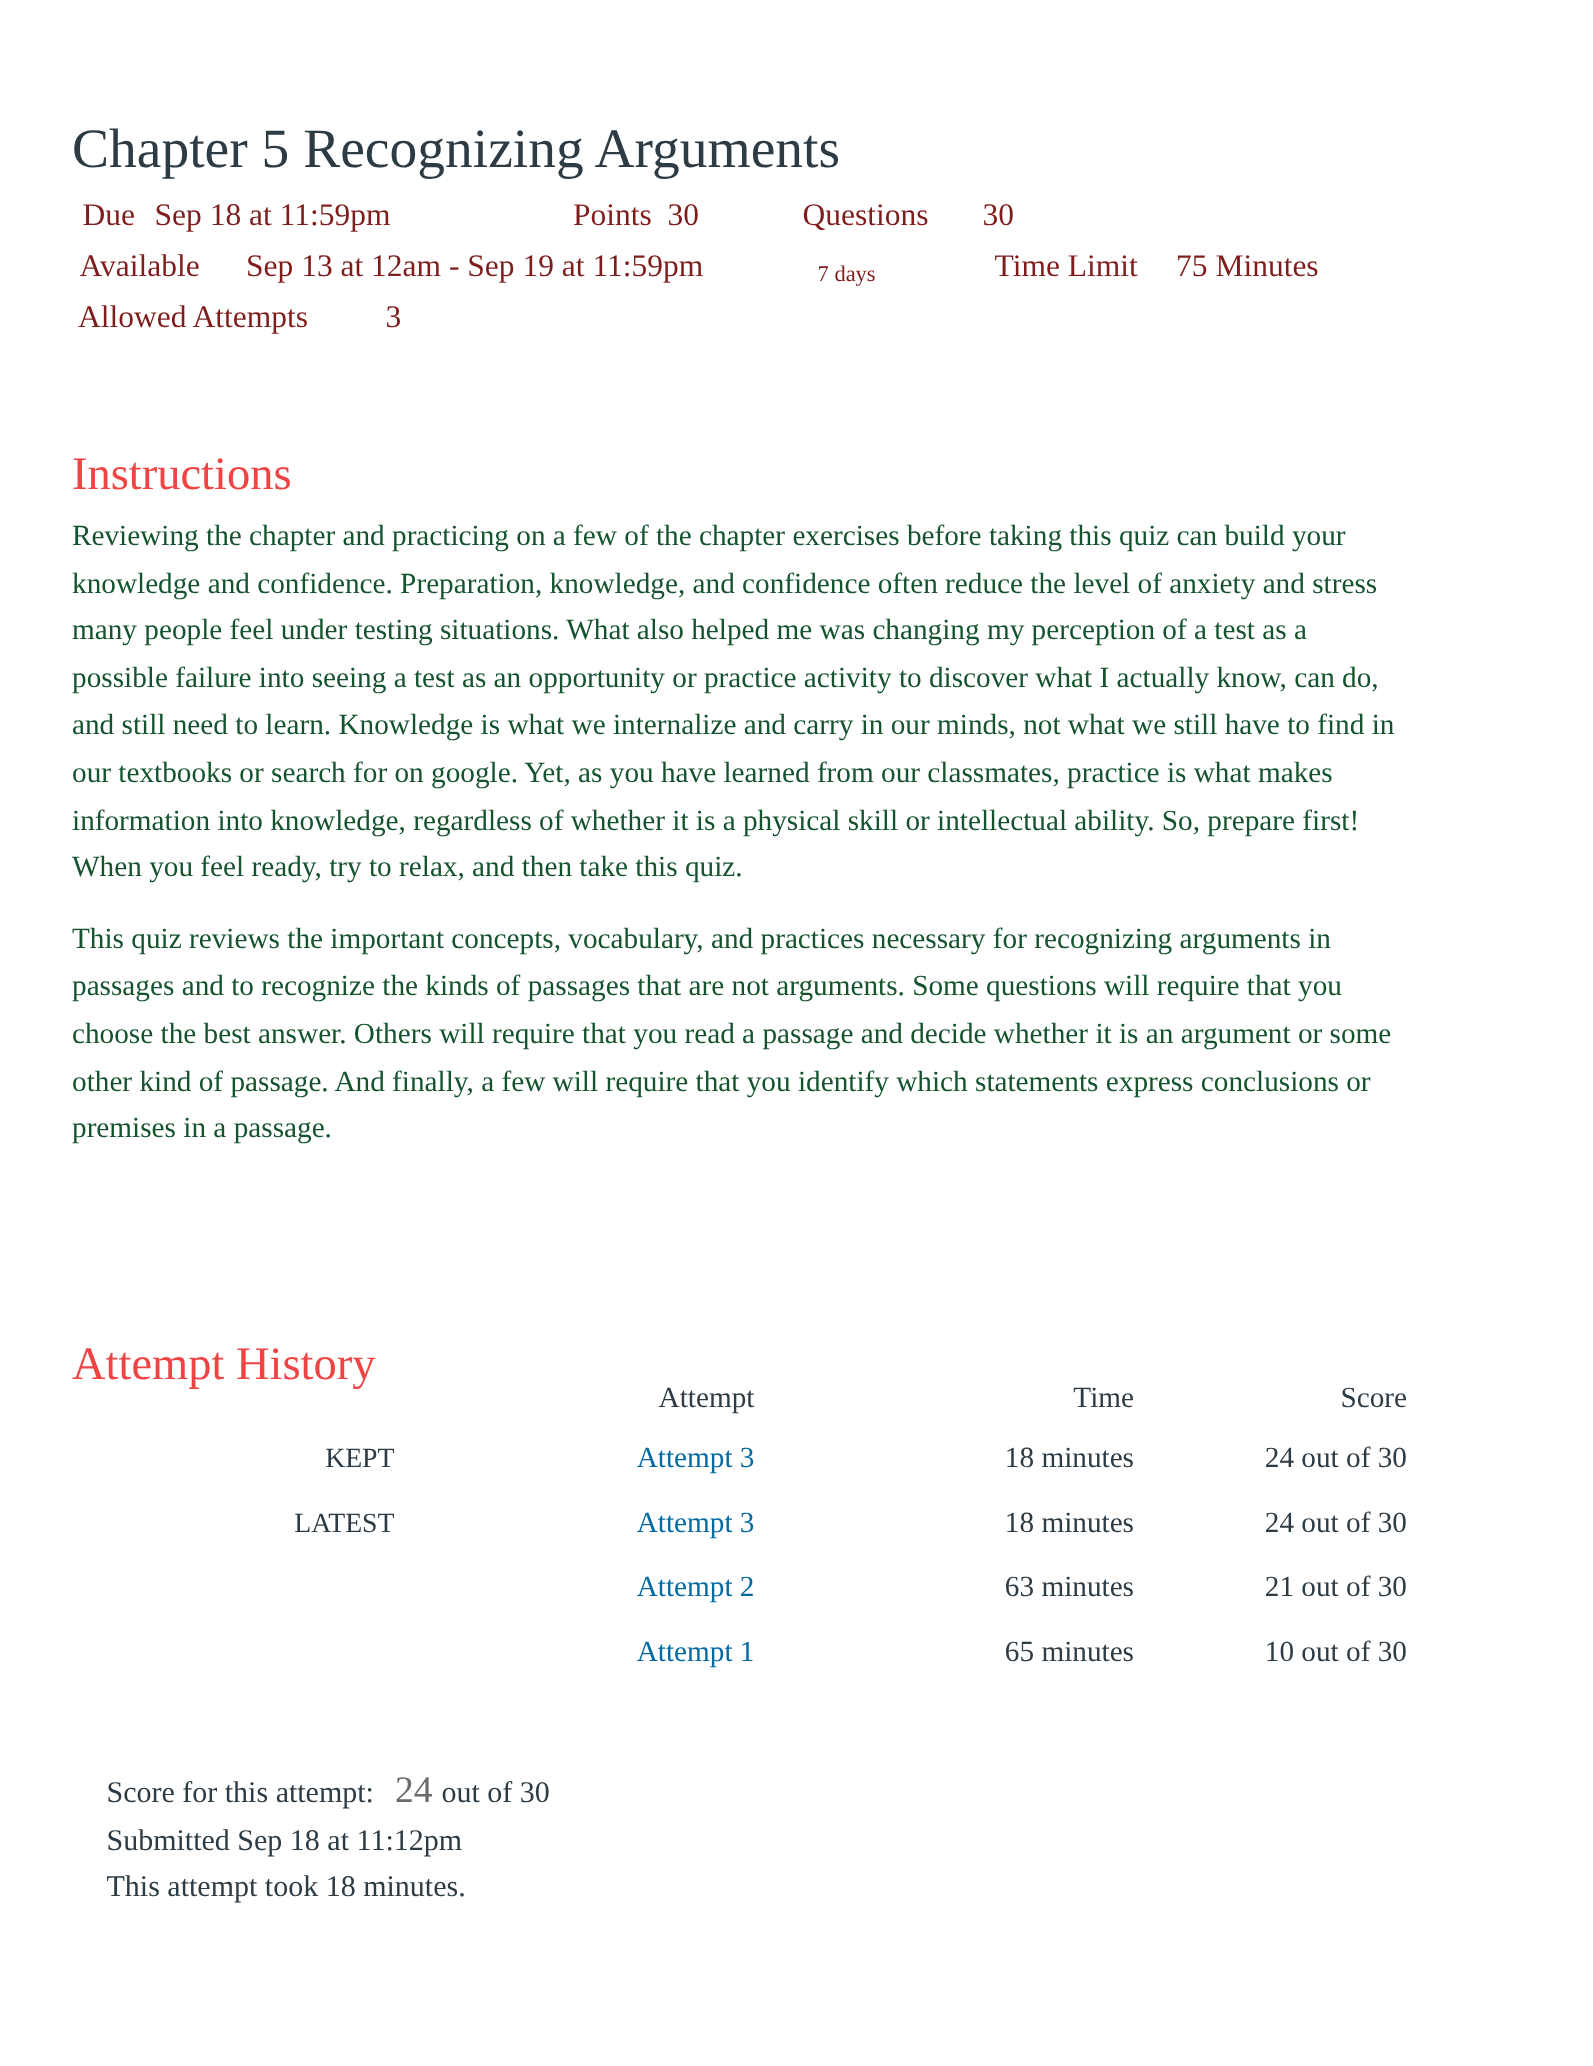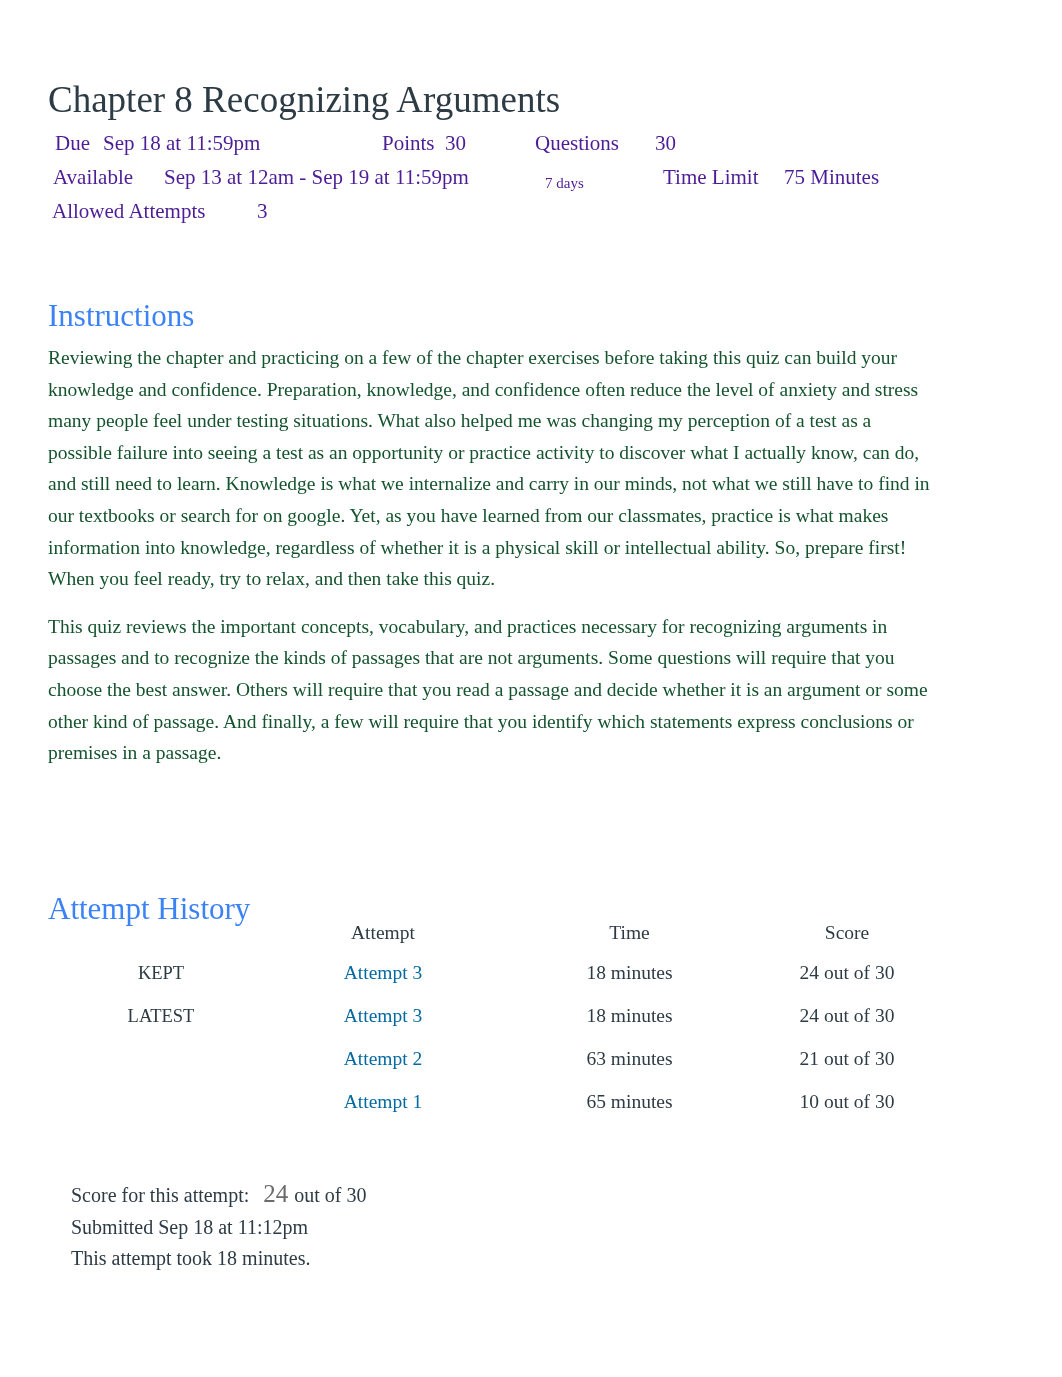--- a/index.html
+++ b/index.html
@@ -35,21 +35,21 @@
   }
 
   
   .quiz-meta {
     position: absolute;
     left: 48px;
     top: 126px;
     width: 900px;
     font-size: 21px;
     line-height: 34px;
-    color: #4c1d95;
+    color: #7f1d1d;
   }
   .meta-row {
     position: relative;
     height: 34px;
     white-space: nowrap;
   }
   .meta-cell {
     position: absolute;
     top: 0;
     white-space: nowrap;
@@ -79,21 +79,21 @@
   .m-att-lbl     { left: 4px; }
   .m-att-val     { left: 209px; }
 
   
   .section-heading {
     position: absolute;
     left: 48px;
     font-size: 31px;
     line-height: 38px;
     font-weight: 400;
-    color: #3b82f6;
+    color: #ef4444;
     white-space: nowrap;
   }
   #instructions-heading { top: 271px; }
   #attempt-history-heading { top: 864px; }
 
   
   .instructions-body {
     position: absolute;
     left: 48px;
     top: 342px;
@@ -116,21 +116,21 @@
     top: 920px;
     width: 890px;
     border-collapse: collapse;
     font-size: 19.5px;
     color: #2d3b45;
   }
   .attempt-table th,
   .attempt-table td {
     border: none;
     padding: 0;
-    text-align: center;
+    text-align: right;
     font-weight: 400;
     vertical-align: top;
     height: 43px;
     line-height: 26px;
   }
   .attempt-table thead th {
     height: 40px;
   }
   .col-tag     { width: 215px; }
   .col-attempt { width: 240px; }
@@ -164,21 +164,21 @@
     font-size: 25px;
     color: #6b6b6b;
     padding: 0 6px 0 14px;
   }
 </style>
 </head>
 <body>
 
 <div class="page">
 
-  <h1 class="quiz-title">Chapter 8 Recognizing Arguments</h1>
+  <h1 class="quiz-title">Chapter 5 Recognizing Arguments</h1>
 
   <div class="quiz-meta">
 
     <div class="meta-row">
       <span class="meta-cell meta-label m-due-label">Due</span>
       <span class="meta-cell meta-value m-due-value">Sep 18 at 11:59pm</span>
       <span class="meta-cell meta-label m-points-lbl">Points</span>
       <span class="meta-cell meta-value m-points-val">30</span>
       <span class="meta-cell meta-label m-quest-lbl">Questions</span>
       <span class="meta-cell meta-value m-quest-val">30</span>

